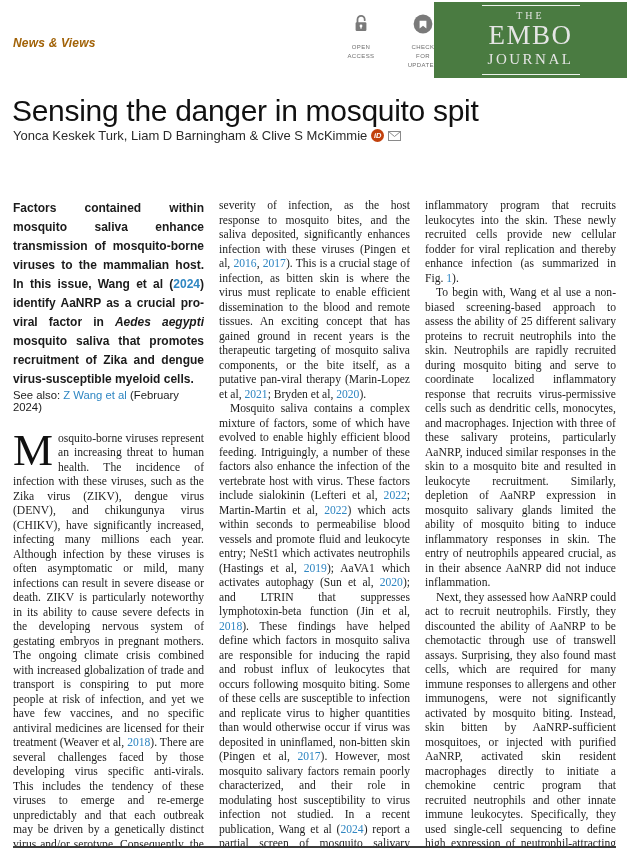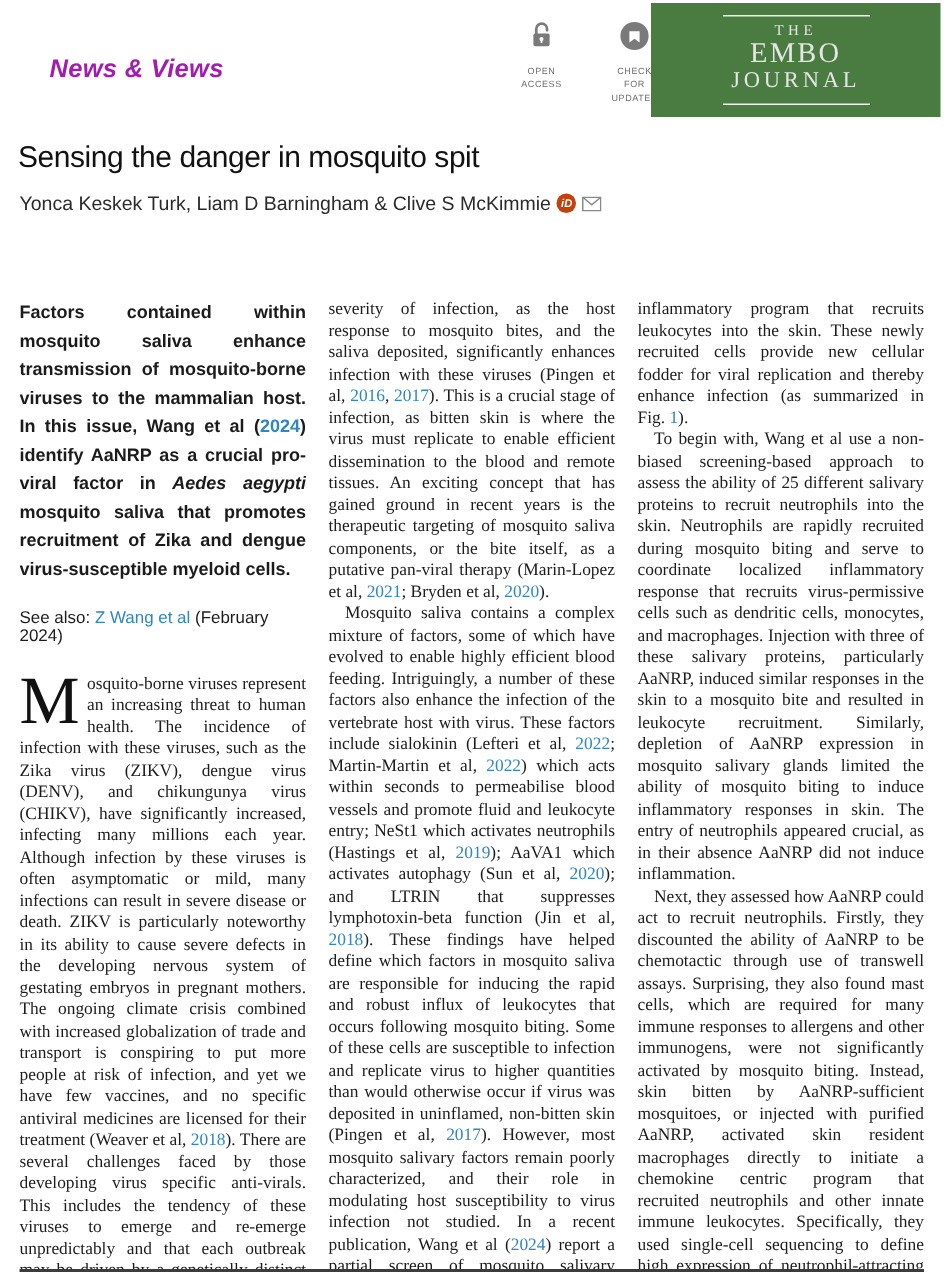--- a/index.html
+++ b/index.html
@@ -5,45 +5,44 @@
   * { margin:0; padding:0; box-sizing:border-box; }
   html,body { background:#ffffff; }
   body {
     width:629px; height:854px; position:relative; overflow:hidden;
     font-family:"Liberation Sans", sans-serif; color:#1d1d1b;
   }
 
   
   .section-label {
     position:absolute; left:13px; top:36px;
-    font-size:17px; font-weight:bold; font-style:italic; color:#a21caf;
+    font-size:12px; font-weight:bold; font-style:italic; color:#a16207;
     letter-spacing:.2px;
-    margin-left:20px;
   }
   .badges { position:absolute; left:338px; top:13px; display:flex; gap:16px; }
   .badge { display:flex; flex-direction:column; align-items:center; width:46px; cursor:pointer; }
   .badge-label {
     font-size:6px; color:#6e6e6e; text-align:center; line-height:1.5;
     letter-spacing:.4px; margin-top:4px; width:34px;
   }
   .logo-box {
     position:absolute; right:2px; top:2px; width:193px; height:76px;
     background:#4a7b41; color:#e5e5e5;
     font-family:"Liberation Serif", serif;
     display:flex; flex-direction:column; align-items:center; justify-content:center;
   }
   .logo-rule { width:98px; height:1px; background:rgba(255,255,255,.9); }
   .logo-the { font-size:10px; letter-spacing:3px; margin-top:4px; }
-  .logo-embo { font-size:19px; letter-spacing:1.5px; line-height:1.1; }
+  .logo-embo { font-size:27px; letter-spacing:1.5px; line-height:1.1; }
   .logo-journal { font-size:15px; letter-spacing:2.5px; margin-bottom:6px; }
 
   
   .article-title {
     position:absolute; left:12px; top:94px; width:605px;
-    font-size:20px; font-weight:normal; color:#111111; letter-spacing:-.3px;
+    font-size:30px; font-weight:normal; color:#111111; letter-spacing:-.3px;
   }
   .author-line {
     position:absolute; left:13px; top:128px;
     font-size:13px; color:#2a2a2a; display:flex; align-items:center; gap:4px;
   }
   .orcid-icon {
     width:13px; height:13px; border-radius:50%; background:#c2410c;
     color:#fff; font-size:7.5px; font-weight:bold;
     display:inline-flex; align-items:center; justify-content:center; cursor:pointer;font-style:italic;
   }
@@ -53,21 +52,21 @@
   .columns {
     position:absolute; left:13px; top:199px; width:603px; height:648px;
     display:flex; gap:15px; overflow:hidden;
   }
   .col { width:191px; min-width:191px; overflow:hidden; }
 
   .abstract {
     font-size:12px; font-weight:bold; line-height:1.58;
     text-align:justify; color:#1b1b1b;
   }
-  .see-also { margin-top:17px; font-size:11.3px; color:#1b1b1b; }
+  .see-also { margin-top:0; font-size:11.3px; color:#1b1b1b; }
 
   .body-text { font-family:"Liberation Serif", serif; }
   .col1 .body-text { margin-top:19px; }
   .body-para {
     font-size:11.6px; line-height:14.5px; text-align:justify; color:#1c1c1c;
   }
   .body-para.indent { text-indent:11px; }
   .body-para.continues { text-align-last:justify; }
 
   .dropcap {

